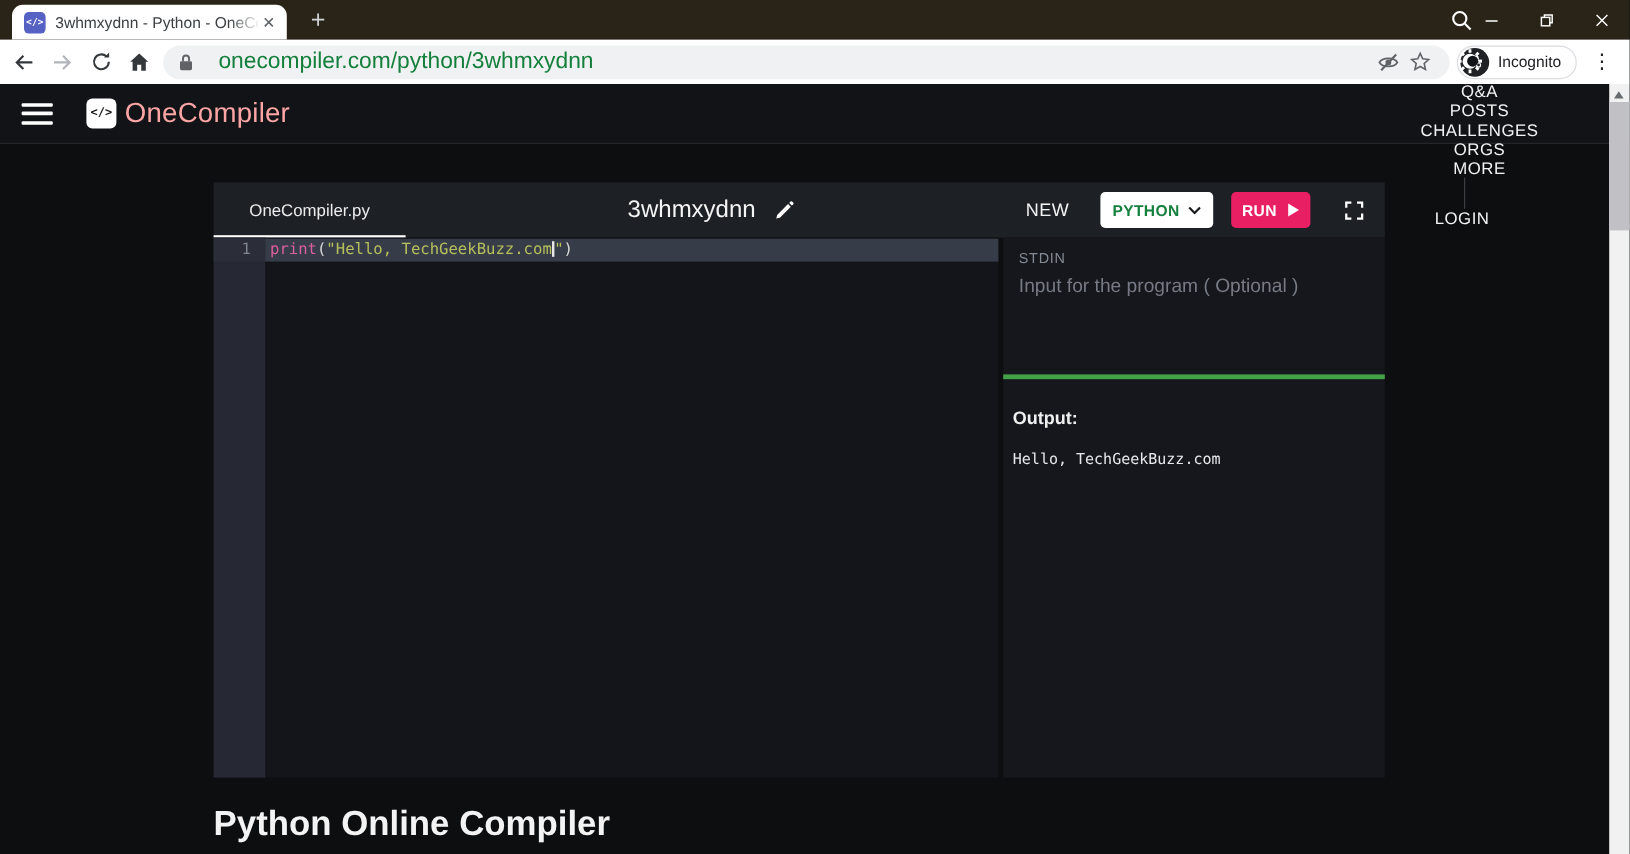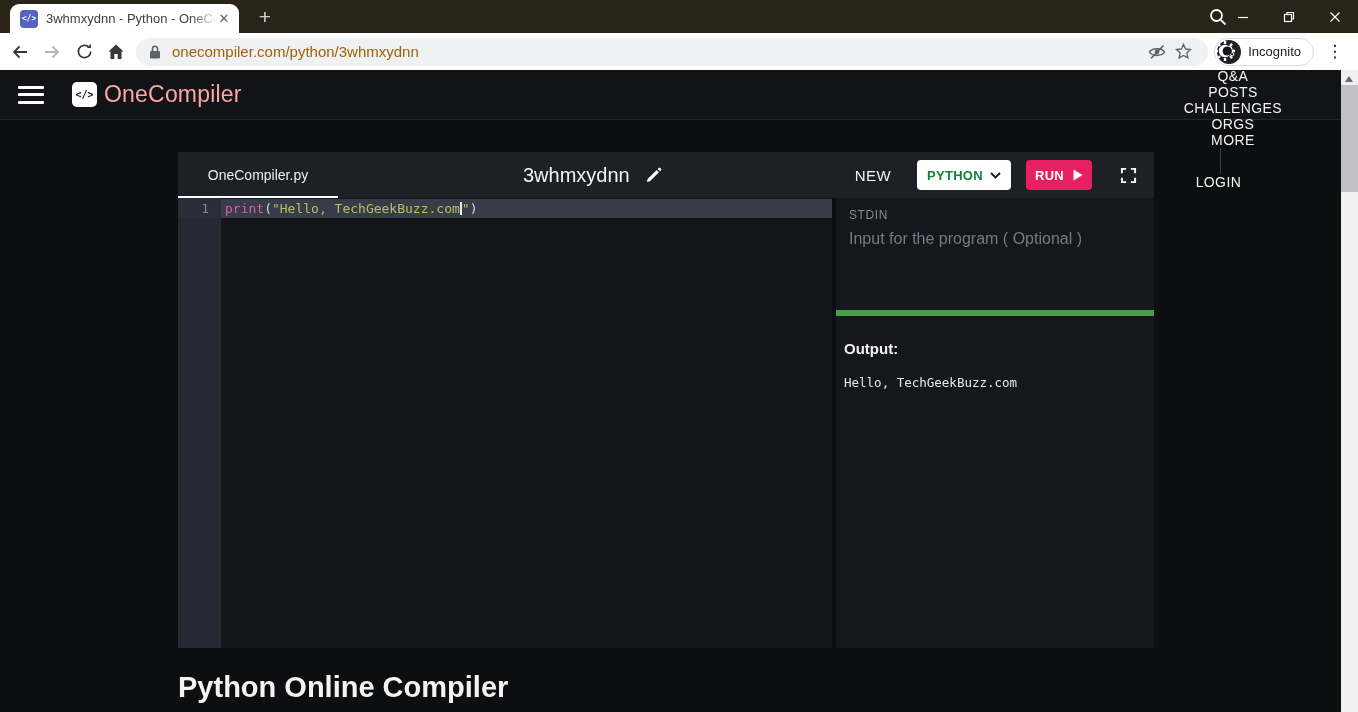--- a/index.html
+++ b/index.html
@@ -24,21 +24,21 @@
   .win-controls { position:absolute; right:0; top:0; height:33px; display:flex; }
   .win-btn { width:46px; height:33px; display:flex; align-items:center; justify-content:center;
              color:#ffffff; cursor:pointer; }
 
   .addressbar { position:absolute; left:0; top:33px; width:1358px; height:37px; background:#ffffff;
                 display:flex; align-items:center; padding:0 8px 0 4px; }
   .nav-btn { width:32px; height:32px; display:flex; align-items:center; justify-content:center;
              flex:0 0 auto; cursor:pointer; }
   .url-pill { flex:1 1 auto; height:28px; background:#f0f1f2; border-radius:14px; margin:0 6px 0 4px;
               display:flex; align-items:center; padding:0 12px; min-width:0; }
-  .url-text { margin-left:10px; font-size:15px; color:#a16207; white-space:nowrap; overflow:hidden;
+  .url-text { margin-left:20px; font-size:19px; color:#15803d; white-space:nowrap; overflow:hidden;
               flex:1 1 auto; }
   .pill-icon { flex:0 0 auto; width:26px; height:26px; display:flex; align-items:center;
                justify-content:center; cursor:pointer; }
   .incog-badge { flex:0 0 auto; height:28px; border:1px solid #dadce0; border-radius:14px;
                  background:#fff; display:flex; align-items:center; padding:0 2px; }
   .incog-circle { width:24px; height:24px; border-radius:50%; background:#202124; display:flex;
                   align-items:center; justify-content:center; }
   .incog-label { font-size:13px; color:#202124; margin:0 10px 0 7px; }
   .menu-dots { width:30px; height:30px; margin-left:6px; display:flex; align-items:center;
                justify-content:center; font-size:17px; color:#202124; cursor:pointer; }
@@ -85,21 +85,21 @@
   .editor-pane { position:absolute; left:0; top:46px; width:654px; height:450px; background:#14151a; }
   .gutter { position:absolute; left:0; top:0; width:43px; height:100%; background:#262933; }
   .code-row { position:absolute; left:0; top:1px; width:100%; height:19px; display:flex;
               font-family:"DejaVu Sans Mono", monospace; font-size:13px; line-height:19px; }
   .line-no { width:43px; background:#2b2e38; color:#7e8490; text-align:right; padding-right:12px; }
   .code-cells { flex:1; background:#373c49; padding-left:4px; white-space:pre; cursor:text; }
   .caret { display:inline-block; width:2px; height:13px; background:#e8e8e8; vertical-align:-2px; }
 
   .io-pane { position:absolute; left:658px; top:46px; width:318px; height:450px; background:#16171c;
              display:flex; flex-direction:column; }
-  .stdin-block { position:relative; height:118px; border-bottom:6px solid #a16207; }
+  .stdin-block { position:relative; height:118px; border-bottom:4px solid #a16207; }
   .stdin-label { position:absolute; left:13px; top:10px; font-size:12px; color:#848a94;
                  letter-spacing:.6px; }
   .stdin-input { position:absolute; left:13px; top:32px; width:292px; height:78px; background:transparent;
                  border:none; outline:none; resize:none; font-family:"Liberation Sans",sans-serif;
                  font-size:16px; color:#dcdfe4; }
   .stdin-input::placeholder { color:#757a85; opacity:1; }
   .output-block { padding:24px 14px 0 8px; }
   .output-label { font-size:15px; font-weight:600; color:#f0f0f0; }
   .output-text { margin-top:18px; font-family:"DejaVu Sans Mono", monospace; font-size:12.5px;
                  color:#e6e9ec; }

